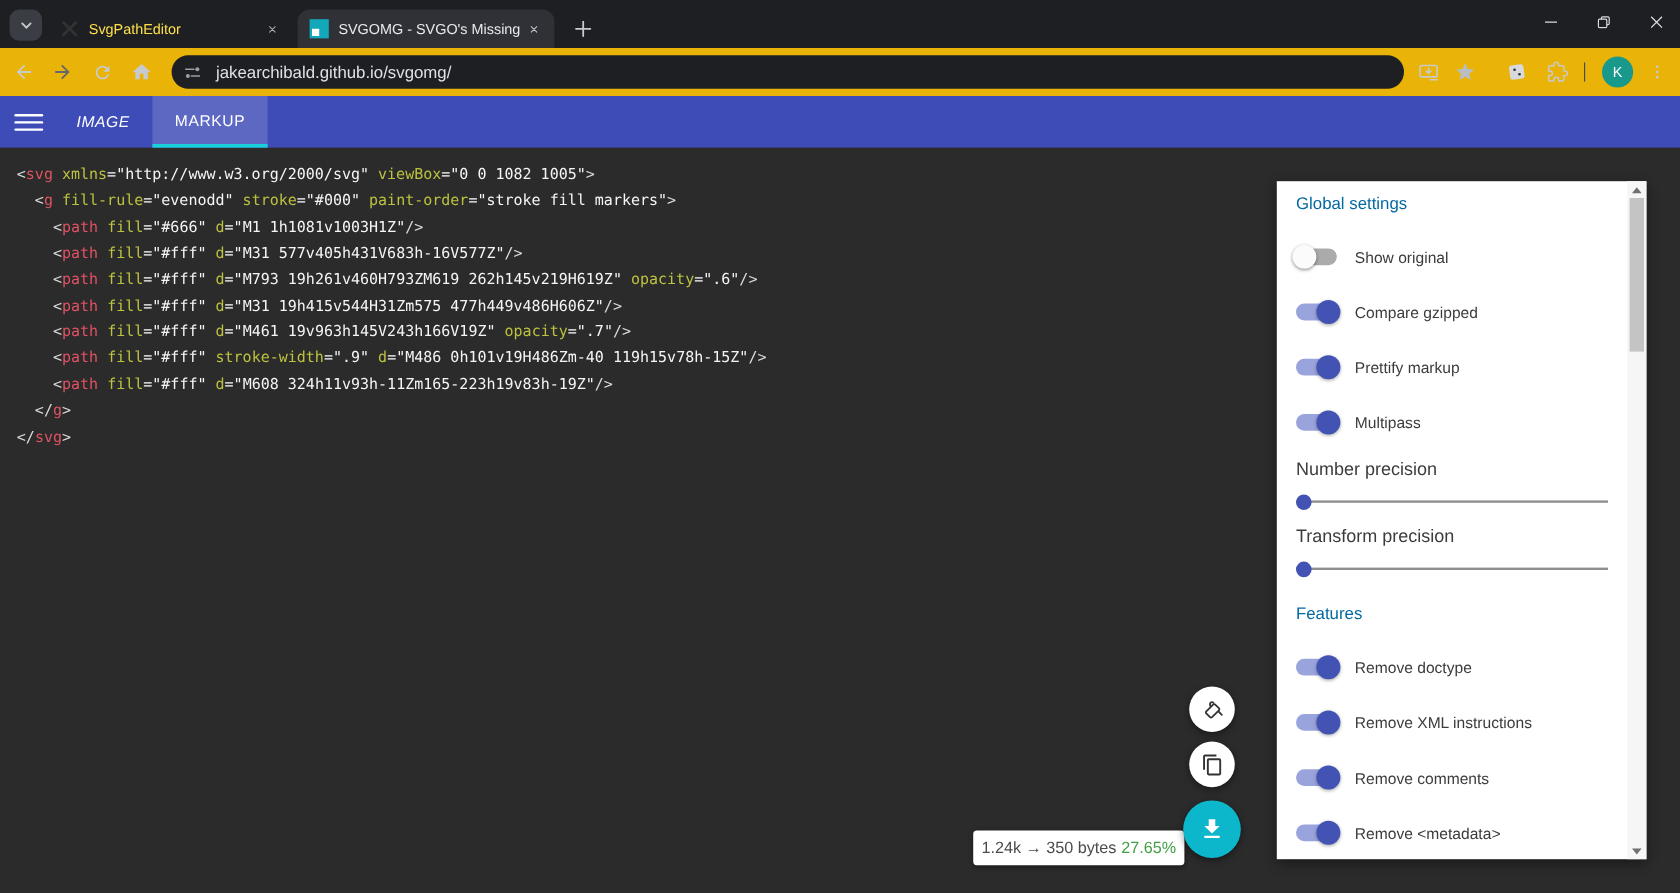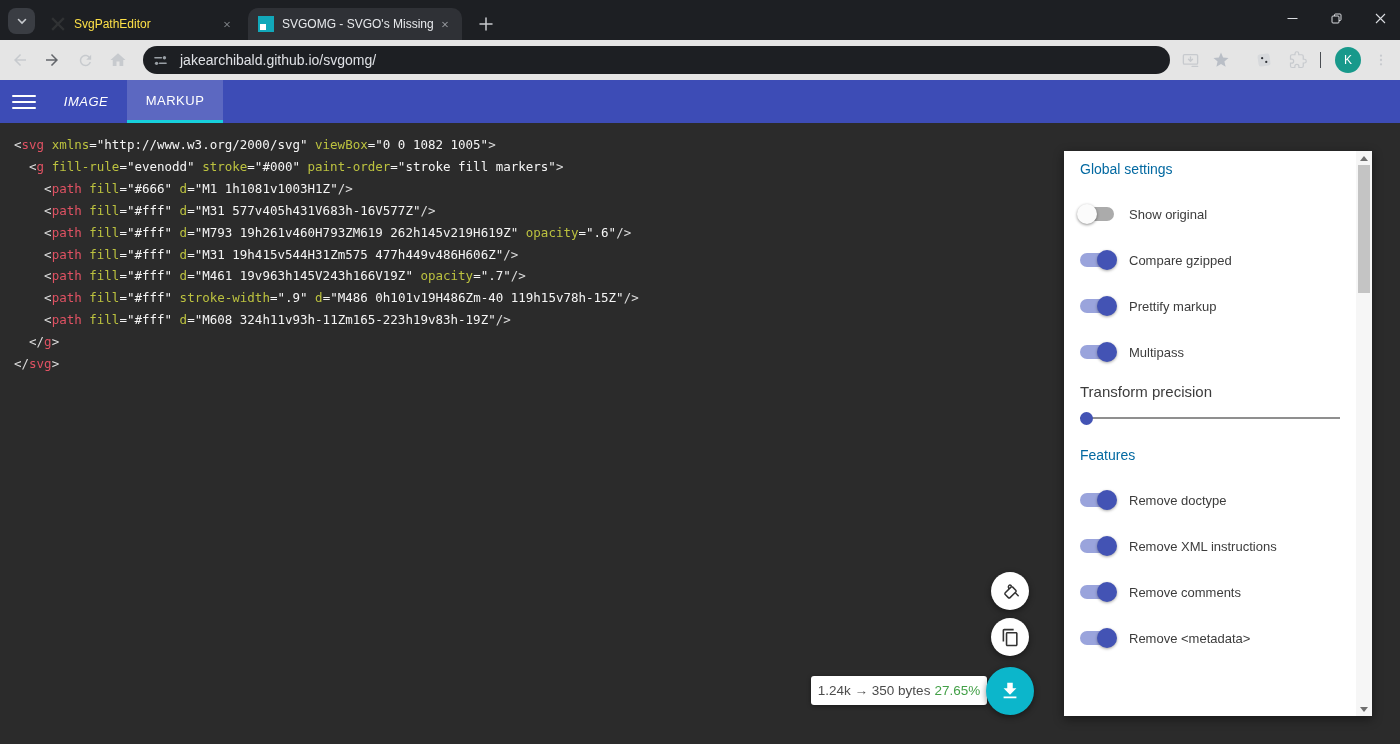--- a/index.html
+++ b/index.html
@@ -18,21 +18,21 @@
   .tab .title{font-size:12px;color:#fde047;margin-left:8px;flex:1;white-space:nowrap;overflow:hidden;}
   .tab.t2 .title{color:#e8eaed;}
   .tab-close{width:18px;height:18px;border:none;background:none;display:flex;align-items:center;justify-content:center;border-radius:50%;cursor:pointer;flex:none;}
   .new-tab{position:absolute;left:472px;top:10px;width:28px;height:28px;border:none;background:none;display:flex;align-items:center;justify-content:center;cursor:pointer;}
   .favicon{width:16px;height:16px;flex:none;position:relative;}
   .fav-svgomg{background:#12a8ba;}
   .fav-svgomg::after{content:"";position:absolute;left:2px;bottom:2px;width:6px;height:6px;background:#fff;}
   .win-btn{position:absolute;top:0;width:44px;height:36px;border:none;background:none;display:flex;align-items:center;justify-content:center;cursor:pointer;}
   .wb-min{left:1270px;}.wb-max{left:1314px;}.wb-close{left:1358px;}
 
-  .toolbar{position:absolute;top:40px;left:0;width:1400px;height:40px;background:#e5e5e5;}
+  .toolbar{position:absolute;top:40px;left:0;width:1400px;height:40px;background:#eab308;}
   .icon-btn{position:absolute;top:4px;width:32px;height:32px;border:none;background:none;border-radius:50%;display:flex;align-items:center;justify-content:center;cursor:pointer;}
   .urlbar{position:absolute;left:143px;top:6px;width:1027px;height:28px;border-radius:14px;background:#1d1f23;display:flex;align-items:center;cursor:text;}
   .url-text{margin-left:12px;font-size:14px;color:#dfe1e5;}
   .tune-wrap{margin-left:10px;display:flex;align-items:center;}
   .tb-divider{position:absolute;left:1320px;top:12px;width:1px;height:16px;background:#4a4d52;}
   .avatar{position:absolute;left:1335px;top:7px;width:26px;height:26px;border-radius:50%;background:#18998b;color:#fff;font-size:12px;display:flex;align-items:center;justify-content:center;cursor:pointer;border:none;}
 
   
   .page{position:absolute;top:80px;left:0;width:1400px;height:664px;background:#2b2b2b;overflow:hidden;}
   .app-header{position:absolute;top:0;left:0;right:0;height:43px;background:var(--indigo);}
@@ -71,21 +71,21 @@
   .ps-arrow{position:absolute;left:0;width:16px;height:14px;display:flex;align-items:center;justify-content:center;cursor:pointer;}
   .ps-up{top:0;}.ps-down{bottom:0;}
   .tri-up{width:0;height:0;border-left:4px solid transparent;border-right:4px solid transparent;border-bottom:5px solid #6f6f6f;}
   .tri-down{width:0;height:0;border-left:4px solid transparent;border-right:4px solid transparent;border-top:5px solid #6f6f6f;}
 
   
   .fab{position:absolute;border-radius:50%;border:none;display:flex;align-items:center;justify-content:center;box-shadow:0 2px 6px rgba(0,0,0,.45);cursor:pointer;}
   .fab-theme{left:991px;top:492px;width:38px;height:38px;background:#fff;}
   .fab-copy{left:991px;top:538px;width:38px;height:38px;background:#fff;}
   .fab-download{left:986px;top:587px;width:48px;height:48px;background:var(--fab-cyan);z-index:6;}
-  .result-pill{position:absolute;left:811px;top:596px;width:176px;height:29px;background:#fff;border-radius:3px;box-shadow:0 1px 4px rgba(0,0,0,.4);display:flex;align-items:center;justify-content:center;gap:4px;font-size:13.5px;color:#4c4c4c;z-index:5;white-space:nowrap;}
+  .result-pill{position:absolute;left:811px;top:612px;width:176px;height:29px;background:#fff;border-radius:3px;box-shadow:0 1px 4px rgba(0,0,0,.4);display:flex;align-items:center;justify-content:center;gap:4px;font-size:13.5px;color:#4c4c4c;z-index:5;white-space:nowrap;}
   .result-pill .percent{color:var(--green);}
 </style>
 </head>
 <body>
 
 <div class="tabstrip">
   <button class="tab-search">
     <svg width="12" height="12" viewBox="0 0 12 12">
         <path d="M2.5 4.5L6 8l3.5-3.5" fill="none" stroke="#c7cace" stroke-width="1.6" stroke-linecap="round"></path>
       </svg>
@@ -247,20 +247,26 @@
           </span>
           <span class="s-label">Prettify markup</span>
         </div>
         <div class="s-row">
           <span class="switch on">
             <span class="knob"></span>
           </span>
           <span class="s-label">Multipass</span>
         </div>
         <div class="slider-block">
+          <div class="slider-label">Number precision</div>
+          <div class="slider-track">
+            <span class="slider-thumb" style="left: 0%;"></span>
+          </div>
+        </div>
+        <div class="slider-block">
           <div class="slider-label">Transform precision</div>
           <div class="slider-track">
             <span class="slider-thumb" style="left: 0%;"></span>
           </div>
         </div>
         <div class="s-heading later">Features</div>
         <div class="s-row">
           <span class="switch on">
             <span class="knob"></span>
           </span>

